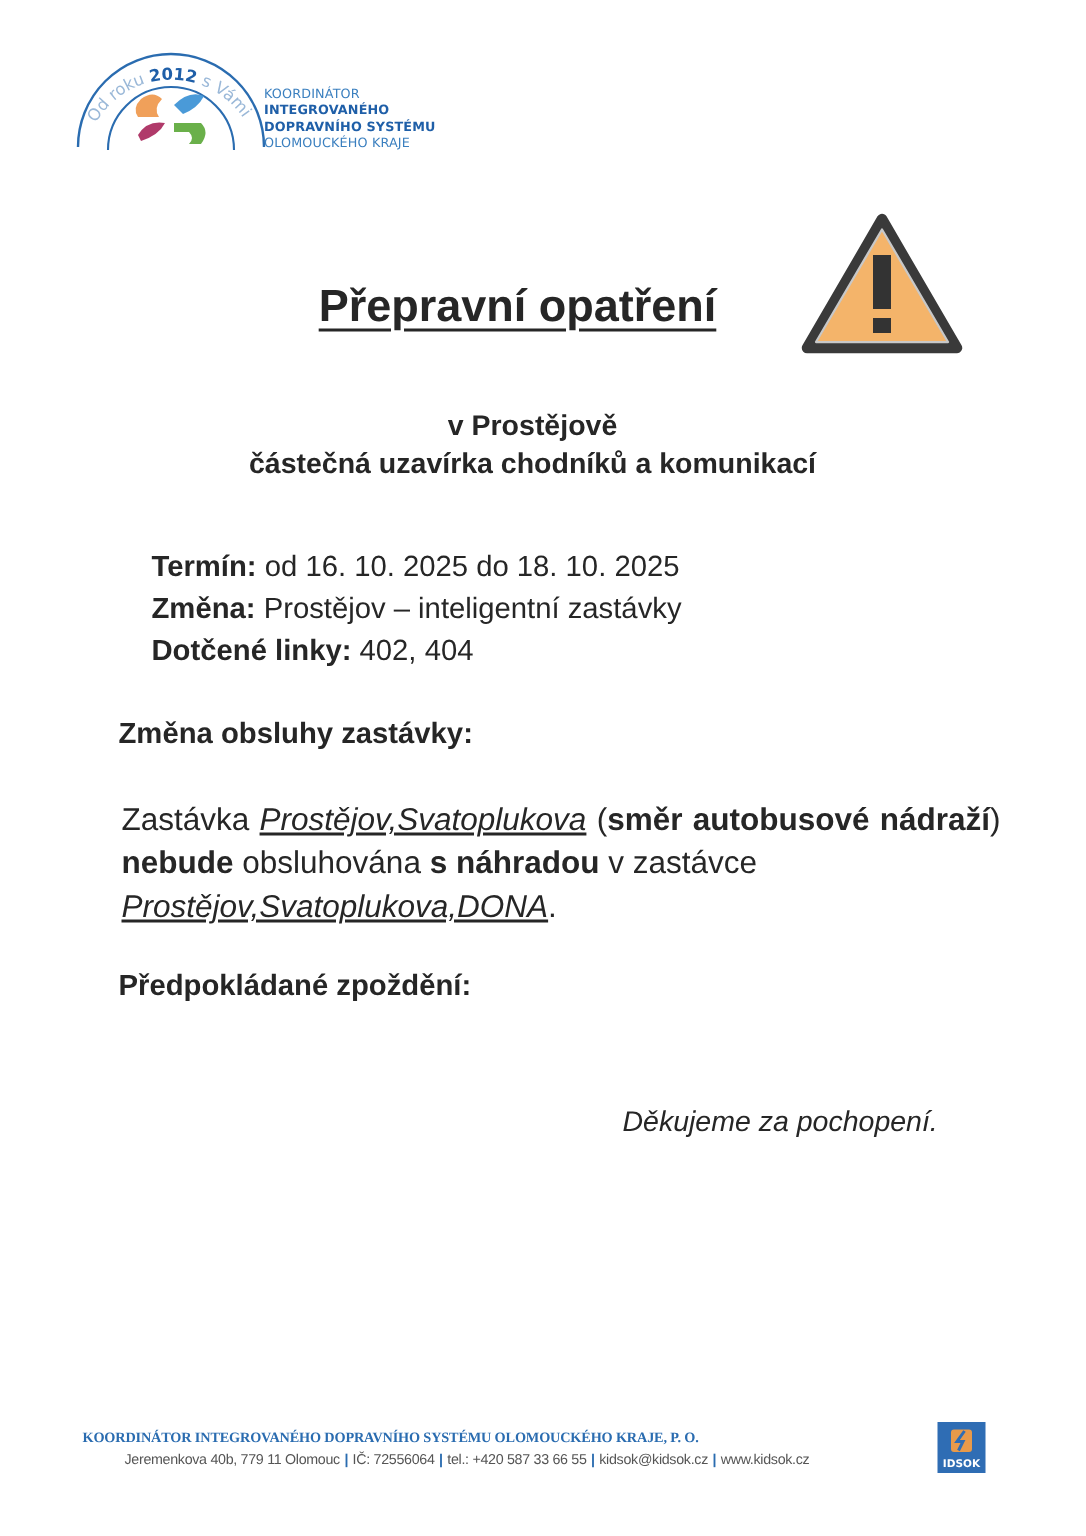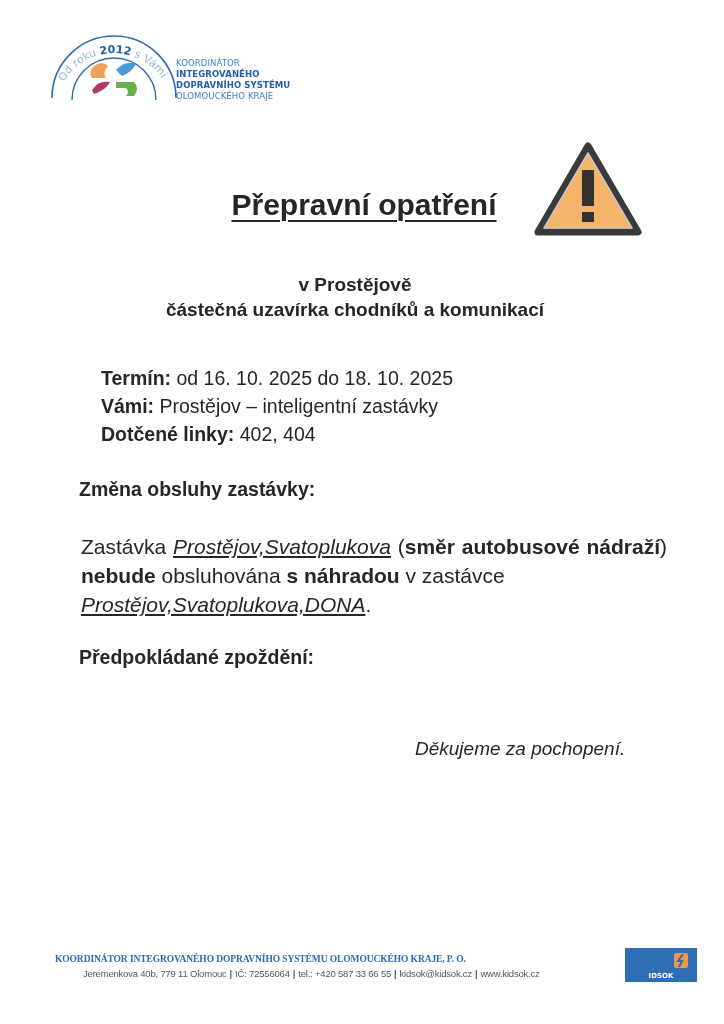--- a/index.html
+++ b/index.html
@@ -4,34 +4,34 @@
 <style>
   html, body { margin:0; padding:0; background:#ffffff; }
   body { width:724px; height:1024px; position:relative; overflow:hidden; font-family:"Liberation Sans", sans-serif; color:#262626; }
   .abs { position:absolute; }
   
   .logo { left:44px; top:26px; width:240px; height:84px; }
   .logo-text { left:176px; top:58px; font-size:8.5px; line-height:11px; letter-spacing:0.1px; font-family:"DejaVu Sans", sans-serif; }
   .logo-text .l1, .logo-text .l4 { color:#3a7fbf; }
   .logo-text .l2, .logo-text .l3 { color:#1f5fa8; font-weight:bold; }
   
-  .title { left:0; width:690px; top:188px; text-align:center; font-size:30px; font-weight:bold;padding-left:19px; }
+  .title { left:0; width:690px; top:188px; text-align:center; font-size:30px; font-weight:bold; }
   .title span { text-decoration:underline; text-decoration-thickness:2px; text-underline-offset:5px; }
   .warn { left:532px; top:140px; width:112px; height:100px; }
   .subtitle { left:90px; width:530px; top:272px; text-align:center; font-size:19px; font-weight:bold; line-height:25px; }
   .info { left:81px; top:364px; font-size:19.5px; line-height:28px; }
   .info b { font-weight:bold;margin-left:20px; }
   .section-h { left:79px; font-size:19.5px; font-weight:bold; }
   .para { left:81px; width:586px; top:532px; font-size:21px; line-height:29px; text-align:justify; }
   .para .u { font-style:italic; text-decoration:underline; }
   .thanks { left:415px; top:738px; font-size:19px;font-style:italic; }
   .footer-title { left:55px; top:954px; font-size:9.5px; font-weight:bold; color:#2a6cb0; font-family:Liberation Serif, serif; letter-spacing:-0.1px; }
   .footer-line { left:55px; top:968px; font-size:9.5px; color:#555; font-family:Liberation Sans, sans-serif; letter-spacing:-0.2px;margin-left:28px; }
   .footer-line .sep { color:#2a6cb0; font-weight:bold; margin:0 3px; }
-  .idsok { left:625px; top:948px; width:32px; height:34px; background:#2f6db4;padding-left:40px; }
+  .idsok { left:625px; top:948px; width:32px; height:34px; background:#2f6db4; }
   .idsok-label { position:absolute; left:0; right:0; bottom:2px; text-align:center; font-size:7px; color:#fff; font-weight:bold; font-family:"DejaVu Sans", sans-serif; }
 </style>
 </head>
 <body>
 
 <div class="abs logo">
   <svg width="140" height="84" viewBox="0 0 140 84">
     <defs>
       <path id="arcPath" d="M14,70 A58,58 0 0 1 126,70"></path>
     </defs>
@@ -65,21 +65,21 @@
   </svg>
 </div>
 
 <div class="abs subtitle">
   <div>v Prostějově</div>
   <div>částečná uzavírka chodníků a komunikací</div>
 </div>
 
 <div class="abs info">
   <div><b>Termín:</b><span> od 16. 10. 2025 do 18. 10. 2025</span></div>
-  <div><b>Vámi:</b><span> Prostějov – inteligentní zastávky</span></div>
+  <div><b>Změna:</b><span> Prostějov – inteligentní zastávky</span></div>
   <div><b>Dotčené linky:</b><span> 402, 404</span></div>
 </div>
 
 <div class="abs section-h" style="top:478px">Změna obsluhy zastávky:</div>
 
 <div class="abs para"><span>Zastávka </span><span class="u">Prostějov,Svatoplukova</span><span> (</span><b>směr autobusové nádraží</b><span>) </span><b>nebude</b><span> obsluhována </span><b>s náhradou</b><span> v zastávce </span><br><span class="u">Prostějov,Svatoplukova,DONA</span><span>.</span></div>
 
 <div class="abs section-h" style="top:646px">Předpokládané zpoždění:</div>
 
 <div class="abs thanks">Děkujeme za pochopení.</div>

